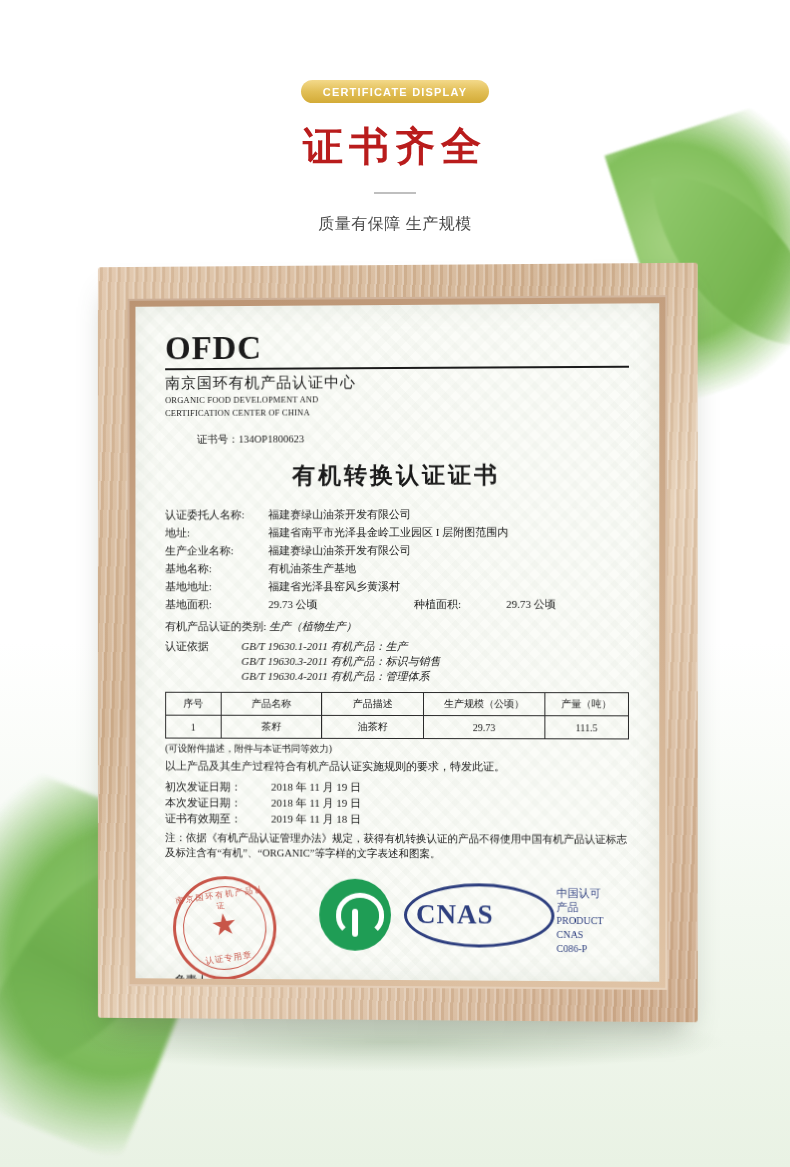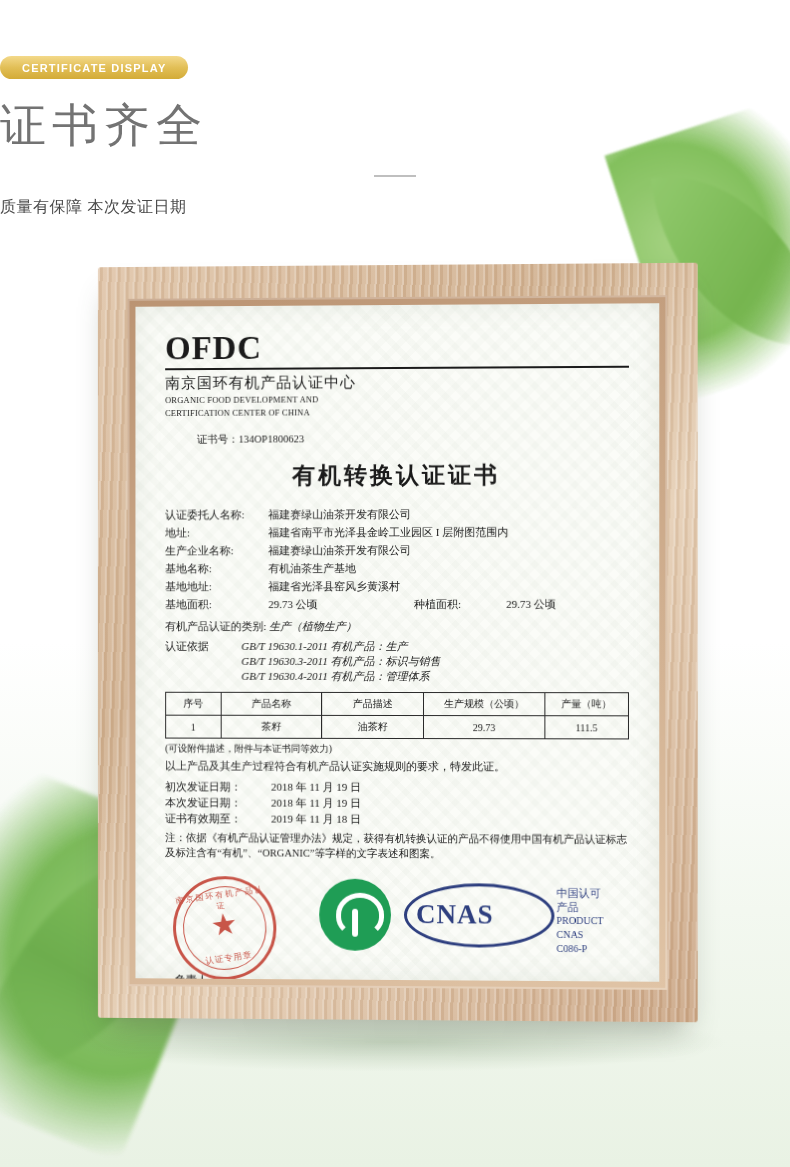--- a/index.html
+++ b/index.html
@@ -52,36 +52,36 @@
     border-radius: 100% 0 100% 0;
     transform: rotate(-12deg);
   }
   .floor-shadow {
     position:absolute;
     left: 60px; right: 60px; bottom: 95px; height: 60px;
     background: radial-gradient(ellipse at center, rgba(120,150,110,.35) 0%, rgba(120,150,110,0) 70%);
   }
 
   
-  .header { position: relative; padding-top: 56px; }
+  .header { position: relative; text-align: center; padding-top: 80px; }
   .badge {
     display: inline-block;
     background: linear-gradient(to bottom, #f3d98a 0%, #e2bf57 50%, #d3ab37 100%);
     color: #ffffff;
     font-size: 11px;
     letter-spacing: 1.2px;
     padding: 6px 22px 5px;
     border-radius: 14px;
     font-weight: bold;
   }
   .big-title {
     margin-top: 16px;
-    font-size: 46px;
-    font-weight: normal;
-    color: #737373;
+    font-size: 40px;
+    font-weight: bold;
+    color: #b91c1c;
     letter-spacing: 6px;
   }
   .divider {
     width: 42px; height: 2px;
     background: #bfbfbf;
     margin: 18px auto 16px;
   }
   .sub-line {
     font-size: 16px;
     color: #4a4a4a;
@@ -262,21 +262,21 @@
 
 <div class="bg-base"></div>
 <div class="leaf-right"></div>
 <div class="leaf-left"></div>
 <div class="floor-shadow"></div>
 
 <div class="header">
   <div class="badge">CERTIFICATE DISPLAY</div>
   <div class="big-title">证书齐全</div>
   <div class="divider"></div>
-  <div class="sub-line">质量有保障 本次发证日期</div>
+  <div class="sub-line">质量有保障 生产规模</div>
 </div>
 
 <div class="frame-wrap">
   <div class="frame">
     <div class="frame-inner-bevel"></div>
     <div class="paper">
       <div class="cert">
 
         <div class="ofdc">OFDC</div>
         <div class="rule"></div>

